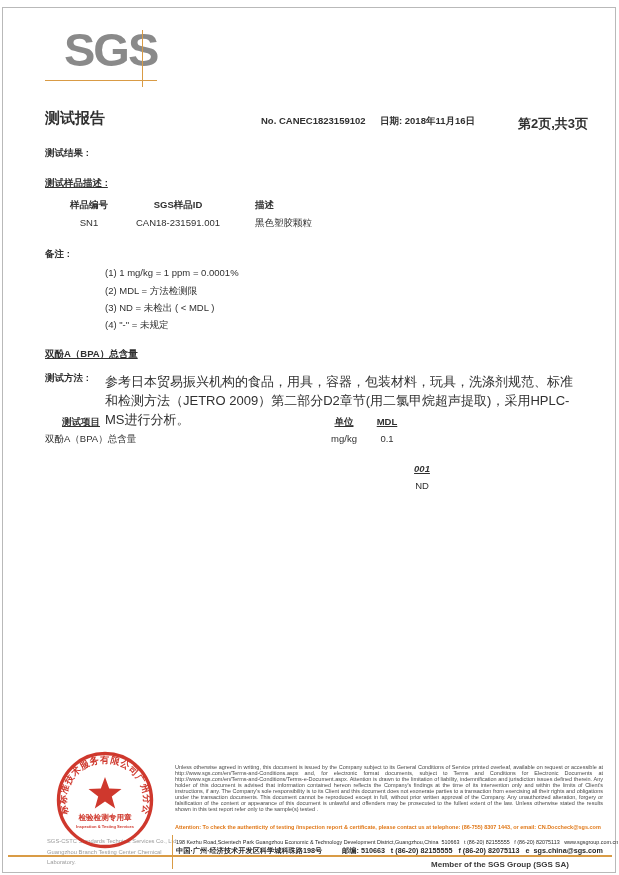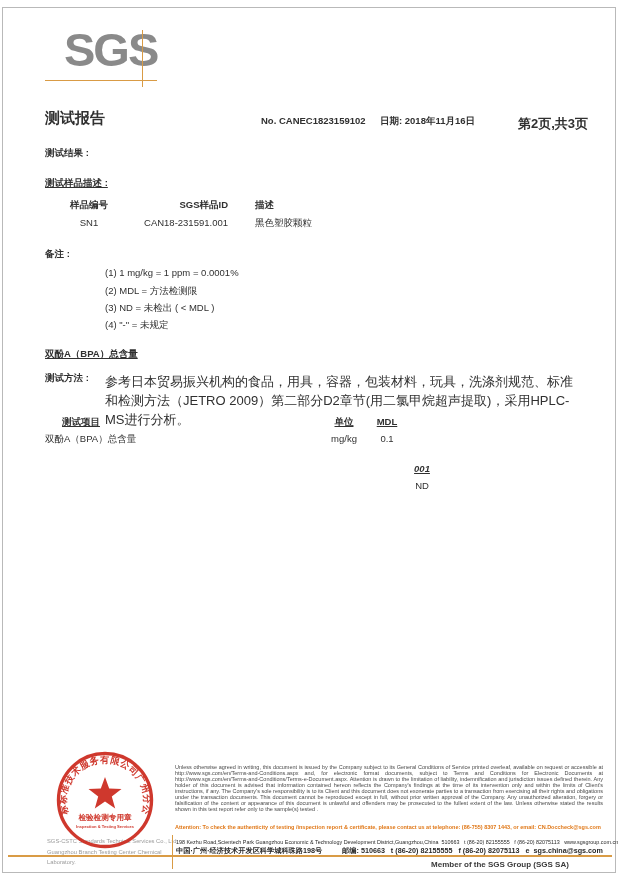--- a/index.html
+++ b/index.html
@@ -32,21 +32,21 @@
 
   .doc-title { left:45px; top:109px; font-size:15px; font-weight:bold; }
   .report-no { left:213px; top:115px; font-size:9.5px; font-weight:bold;padding-left:48px; }
   .report-date { left:380px; top:115px; font-size:9.5px; font-weight:bold; }
   .report-pages { left:518px; top:115px; font-size:13px; font-weight:bold; }
 
   .label { font-size:9.5px; font-weight:bold; }
 
   
   .st-c1 { left:58px;  width:62px;  text-align:center; }
-  .st-c2 { left:128px; width:100px; text-align:right; }
+  .st-c2 { left:128px; width:100px; text-align:center; }
   .st-c3 { left:255px; }
   .row-txt { font-size:9.5px; }
 
   .note-line { left:105px; font-size:9.5px; }
 
   .method-text {
     left:105px; top:372px; width:480px;
     font-size:13px; line-height:19px;
   }
 

